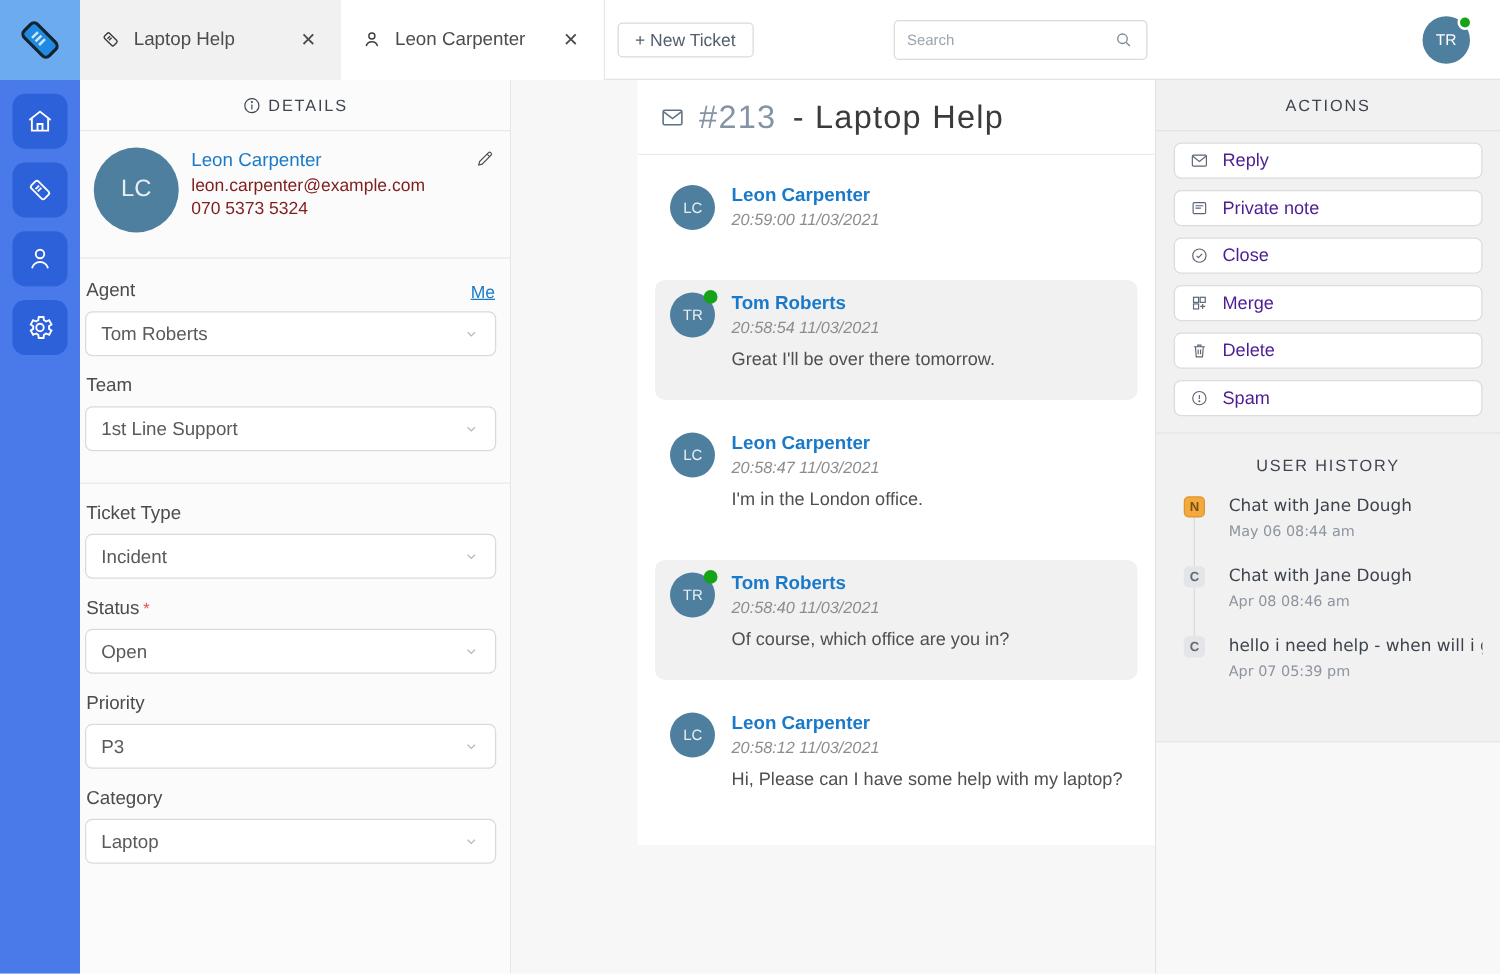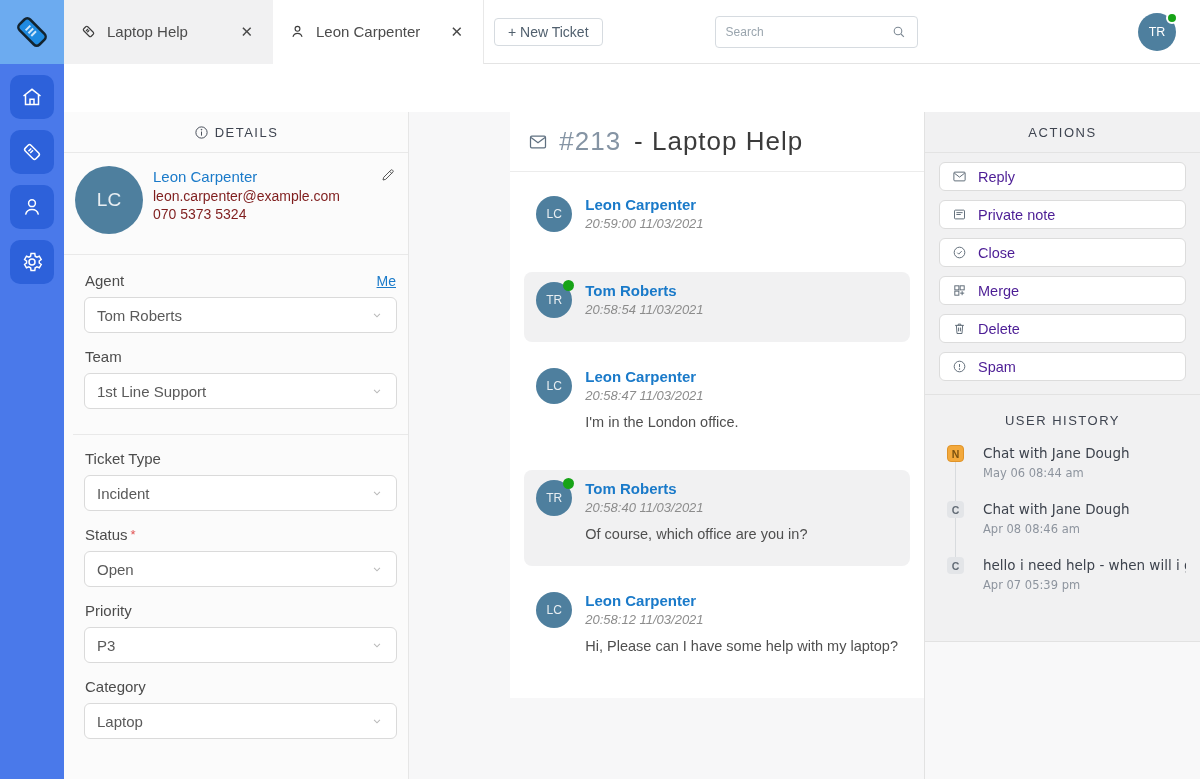--- a/index.html
+++ b/index.html
@@ -7,21 +7,21 @@
   .app { display:flex; width:1200px; height:779px; }
 
   
   .sidebar { width:64px; background:#4a79ea; display:flex; flex-direction:column; flex-shrink:0; }
   .logo { width:64px; height:64px; background:#6cabf0; display:flex; align-items:center; justify-content:center; cursor:pointer; }
   .nav { padding-top:11px; display:flex; flex-direction:column; align-items:center; }
   .nav-btn { width:44px; height:44px; border-radius:10px; background:#2d61da; display:flex; align-items:center; justify-content:center; margin-bottom:11px; cursor:pointer; }
   .nav-btn svg { stroke:#fff; fill:none; stroke-width:1.5; width:24px; height:24px; }
 
   
-  .right-of-sidebar { flex:1; display:flex; flex-direction:column;gap:48px; }
+  .right-of-sidebar { flex:1; display:flex; flex-direction:column; }
   .topbar { height:64px; background:#fff; border-bottom:1px solid #e4e4e4; display:flex; align-items:center; flex-shrink:0; }
   .tab { height:64px; display:flex; align-items:center; padding:0 16px; gap:10px; cursor:pointer; }
   .tab.active { width:209px; background:#f1f1f2; }
   .tab.plain { width:211px; background:#fff; border-right:1px solid #e8e8e8; }
   .tab svg { width:17px; height:17px; stroke:#3c3c3c; fill:none; stroke-width:1.6; flex-shrink:0; }
   .tab-label { font-size:15px; color:#4c4c4c; flex:1; white-space:nowrap; overflow:hidden; }
   .tab-close { font-size:15px; color:#4a4a4a; cursor:pointer; padding:2px 4px; }
   .new-ticket { margin-left:10px; height:28px; padding:0 13px; background:#fff; border:1px solid #d6dbe0; border-radius:4px; color:#51606e; font-size:14px; display:flex; align-items:center; cursor:pointer; font-family:inherit; }
   .search-box { margin-left:112px; width:203px; height:32px; border:1px solid #d6dbe0; border-radius:4px; display:flex; align-items:center; padding:0 10px; background:#fff; }
   .search-box input { border:none; outline:none; flex:1; font-size:12px; color:#5a5a5a; font-family:inherit; background:transparent; }
@@ -37,21 +37,21 @@
   .details { width:345px; background:#fbfbfb; border-right:1px solid #e6e6e6; flex-shrink:0; overflow:hidden; }
   .panel-header { height:41px; display:flex; align-items:center; justify-content:center; gap:6px; border-bottom:1px solid #e9e9e9; font-size:13px; letter-spacing:1.5px; color:#3e4450; }
   .panel-header svg { width:15px; height:15px; stroke:#3e4450; fill:none; stroke-width:1.5; }
   .contact { position:relative; display:flex; padding:13px 14px 20px 11px; border-bottom:1px solid #e9e9e9; }
   .contact-avatar { width:68px; height:68px; border-radius:50%; background:#4e7f9e; color:#e8eef2; font-size:19px; display:flex; align-items:center; justify-content:center; flex-shrink:0; }
   .contact-info { margin-left:10px; padding-top:2px; }
   .contact-name { color:#1a7ac9; font-size:15px; margin-bottom:3px; cursor:pointer; }
   .contact-line { color:#7f1d1d; font-size:14px; line-height:1.28; }
   .edit-pencil { position:absolute; right:12px; top:14px; cursor:pointer; }
   .edit-pencil svg { width:16px; height:16px; stroke:#4a4a4a; fill:none; stroke-width:1.4; }
-  .form { padding:2px 11px 0 20px; }
+  .form { padding:2px 11px 0 4px; }
   .field-label { display:flex; justify-content:space-between; align-items:center; margin:15px 1px 8px; font-size:15px; color:#4c4c4c; }
   .req { color:#e05252; margin-left:3px; font-size:13px; }
   .me-link { color:#1a7ac9; text-decoration:underline; font-size:14px; cursor:pointer; }
   .select { height:36px; background:#fff; border:1px solid #dadada; border-radius:6px; display:flex; align-items:center; justify-content:space-between; padding:0 12px; cursor:pointer; }
   .select-value { font-size:15px; color:#5a5a5a; }
   .select svg { width:14px; height:14px; stroke:#b9b9b9; fill:none; stroke-width:1.8; }
   .section-divider { border:none; border-top:1px solid #e9e9e9; margin:25px -11px 3px; }
 
   
   .center { flex:1; background:#f7f7f8; min-width:0; display:flex; flex-direction:column;align-items:flex-end; }
@@ -292,20 +292,21 @@
               <div class="msg-head">
                 <div class="msg-avatar">
                   <span>TR</span>
                   <span class="dot"></span>
                 </div>
                 <div>
                   <div class="msg-name">Tom Roberts</div>
                   <div class="msg-time">20:58:54 11/03/2021</div>
                 </div>
               </div>
+              <div class="msg-body">Great I'll be over there tomorrow.</div>
             </div>
 
             <div class="msg">
               <div class="msg-head">
                 <div class="msg-avatar">
                   <span>LC</span>
                 </div>
                 <div>
                   <div class="msg-name">Leon Carpenter</div>
                   <div class="msg-time">20:58:47 11/03/2021</div>

